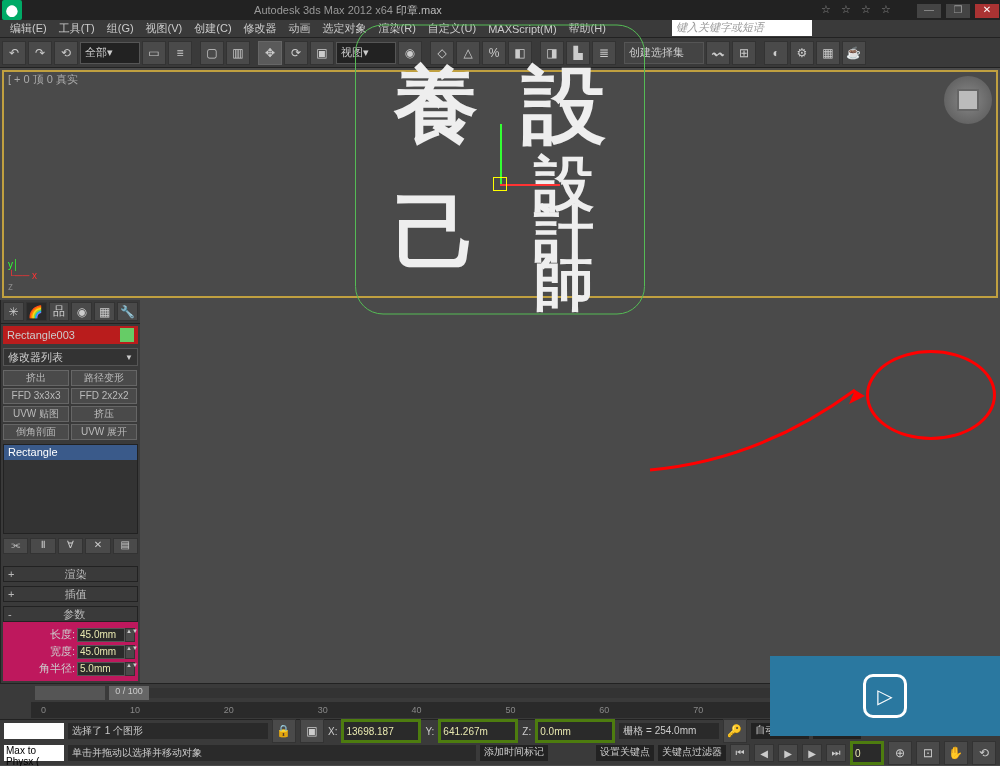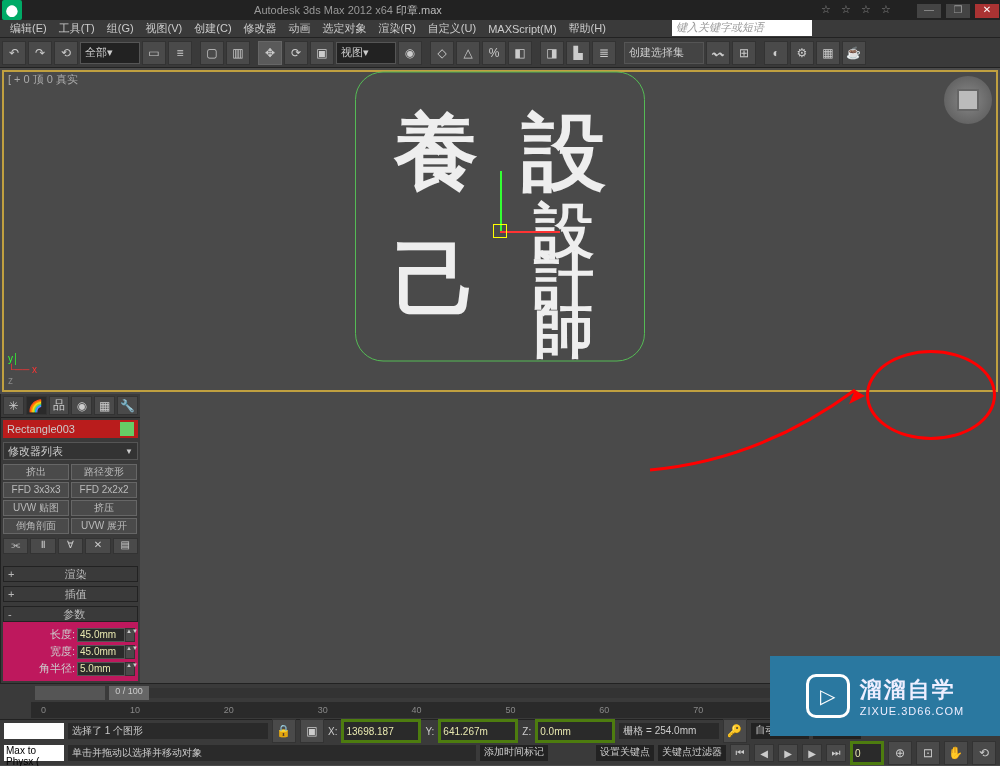--- a/index.html
+++ b/index.html
@@ -231,20 +231,23 @@
     <div class="mod-drop">修改器列表</div>
     <div class="mod-btns">
       <div class="mod-btn">挤出</div>
       <div class="mod-btn">路径变形</div>
       <div class="mod-btn">FFD 3x3x3</div>
       <div class="mod-btn">FFD 2x2x2</div>
       <div class="mod-btn">UVW 贴图</div>
       <div class="mod-btn">挤压</div>
       <div class="mod-btn">倒角剖面</div>
       <div class="mod-btn">UVW 展开</div>
+    </div>
+    <div class="stack">
+      <div class="stack-item">Rectangle</div>
     </div>
     <div class="stack-ctl">
       <div class="sc">⫘</div>
       <div class="sc">Ⅱ</div>
       <div class="sc">∀</div>
       <div class="sc">✕</div>
       <div class="sc">▤</div>
     </div>
 
     <div style="height:8px"></div>
@@ -338,17 +341,13 @@
 </div>
 
 <div class="anno-ellipse"></div>
 <svg class="anno" style="top:380px; left:640px; width:240px; height:120px">
   <path d="M 10 90 Q 120 80 215 10" stroke="#f00" stroke-width="3" fill="none"></path>
   <path d="M 215 10 l -6 14 l 16 -8 z" fill="#f00"></path>
 </svg>
 
 <div class="watermark">
   <div class="wm-icon">▷</div>
-  <div class="wm-txt">
-    <div class="big">溜溜自学</div>
-    <div class="small">ZIXUE.3D66.COM</div>
-  </div>
 </div>
 
 </body></html>

